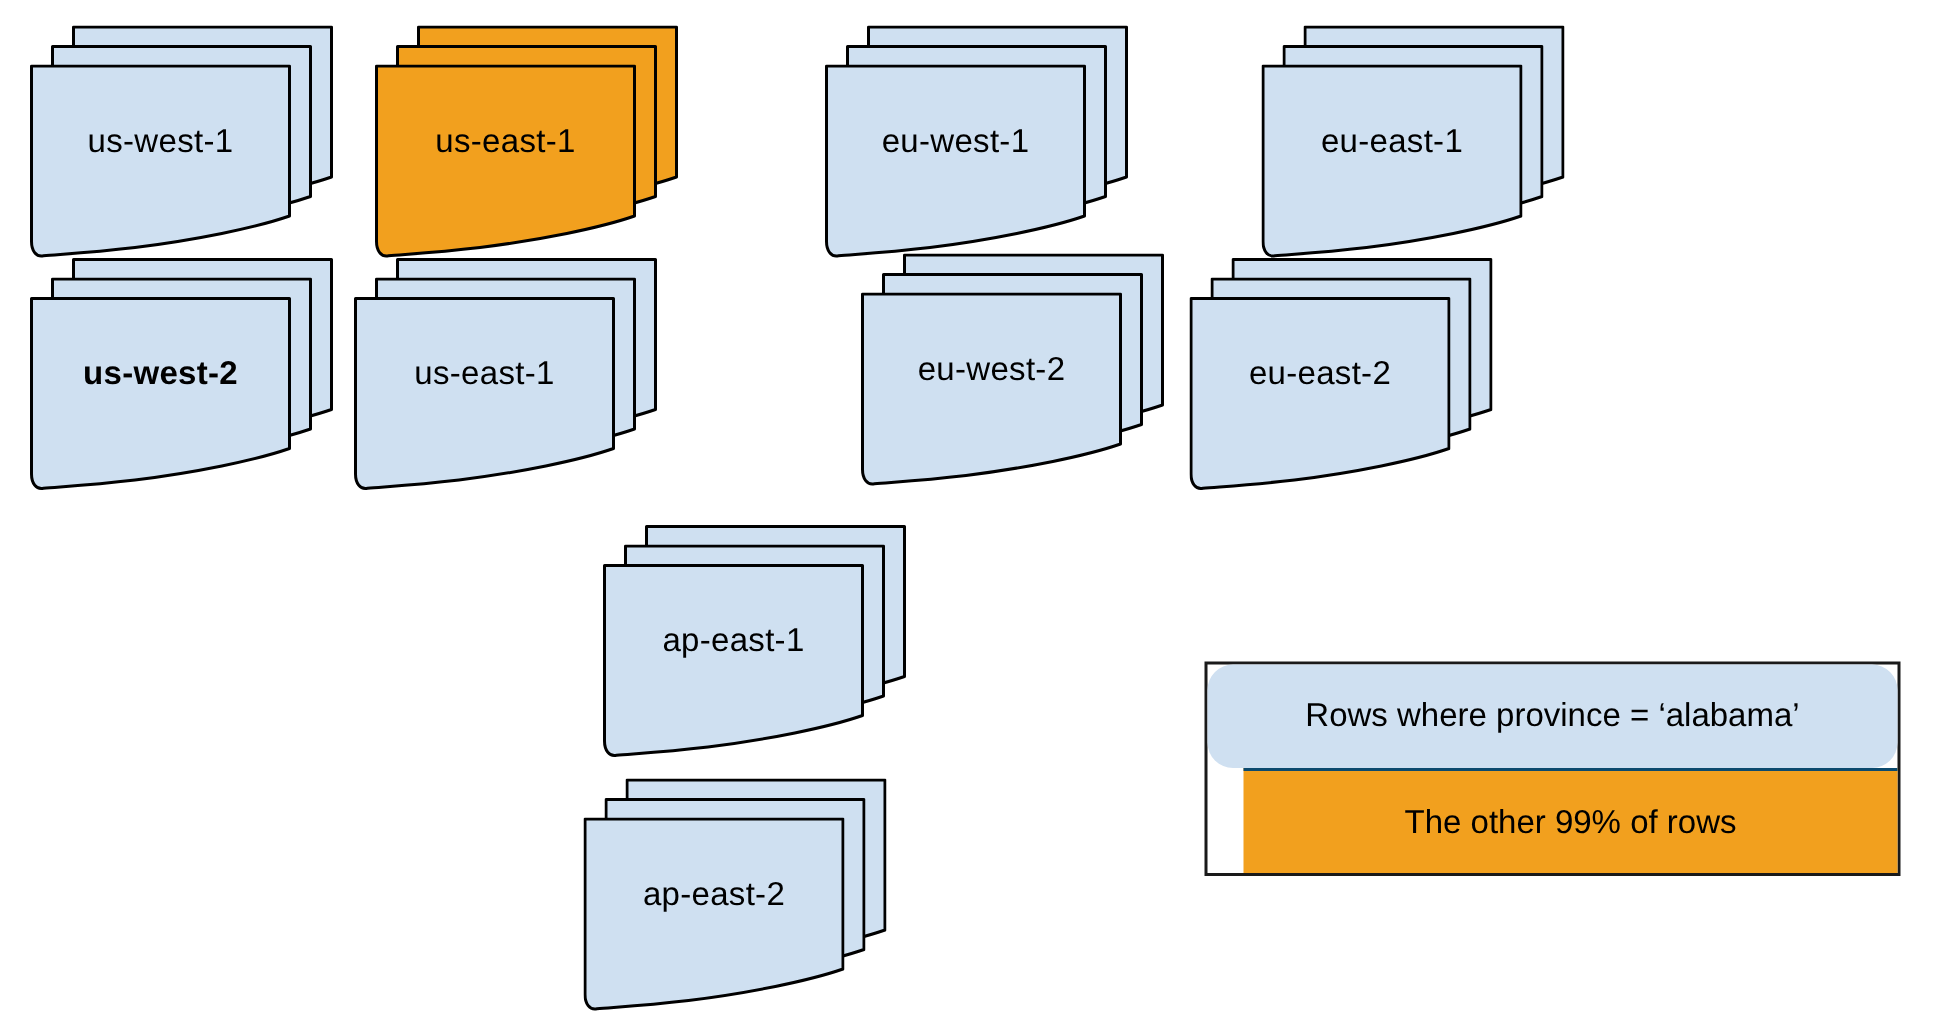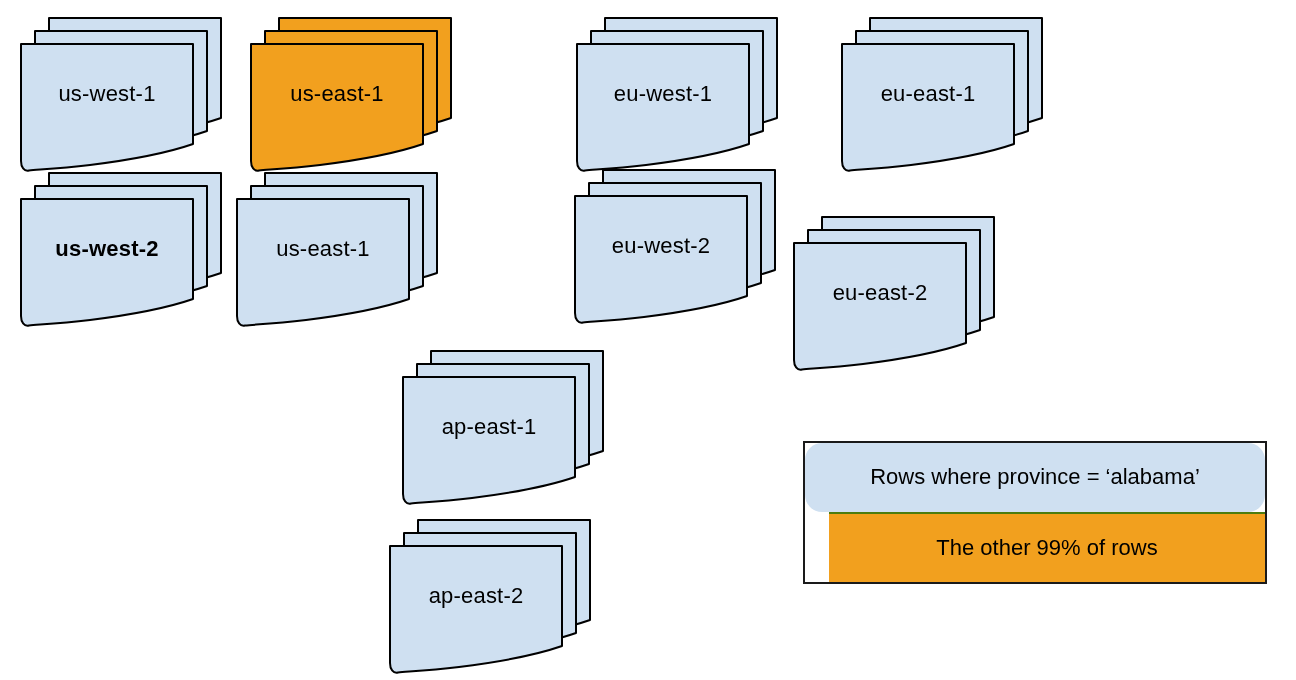--- a/index.html
+++ b/index.html
@@ -36,26 +36,26 @@
     justify-content: center;
     font-size: 22px;
     color: #000000;
     letter-spacing: 0.2px;
     z-index: 5;
     pointer-events: none;
   }
   
   .pos-us-west-1 { left: 20px;  top: 17px;  }
   .pos-us-east-1 { left: 250px; top: 17px;  }
-  .pos-eu-west-1 { left: 576px; top: 17px;  }
+  .pos-eu-west-1 { left: 550px; top: 17px;  }
   .pos-eu-east-1 { left: 805px; top: 17px; margin-left: 36px;  }
   .pos-us-west-2 { left: 20px;  top: 172px; font-weight: bold; }
   .pos-us-east-2 { left: 236px; top: 172px; }
   .pos-eu-west-2 { left: 574px; top: 169px; }
-  .pos-eu-east-2 { left: 793px; top: 172px; margin-top: 44px; }
+  .pos-eu-east-2 { left: 793px; top: 172px; }
   .pos-ap-east-1 { left: 402px; top: 350px; }
   .pos-ap-east-2 { left: 389px; top: 503px; margin-top: 16px; }
 
   .legend {
     position: absolute;
     left: 803px;
     top: 441px;
     width: 464px;
     height: 143px;
     border: 2px solid #1a1a1a;
@@ -65,21 +65,21 @@
   }
   .legend-row {
     flex: 1;
     display: flex;
     align-items: center;
     justify-content: center;
     font-size: 22px;
     color: #000000;
   }
   .legend-row + .legend-row {
-    border-top: 2px solid #4d7c0f;
+    border-top: 2px solid #0c4a6e;
     margin-left: 24px;
   }
 </style>
 </head>
 <body>
 
 <div class="canvas" id="canvas">
 
   <div class="legend">
     <div class="legend-row" style="background: rgb(207, 224, 241); border-radius: 17px;">

